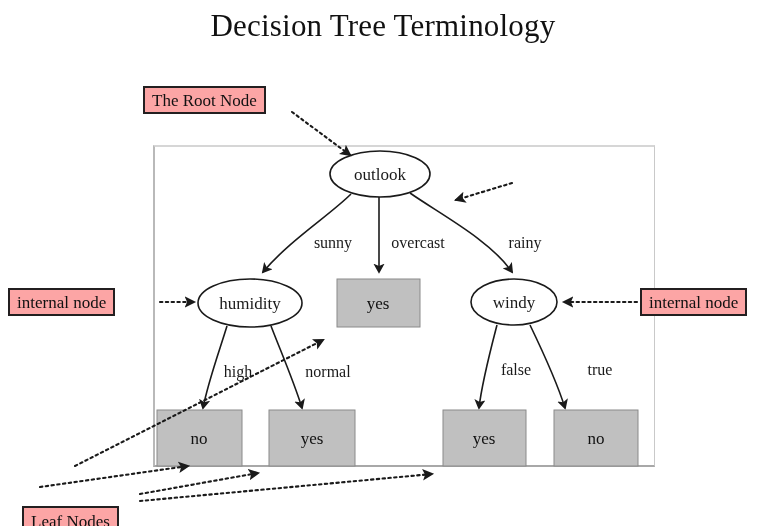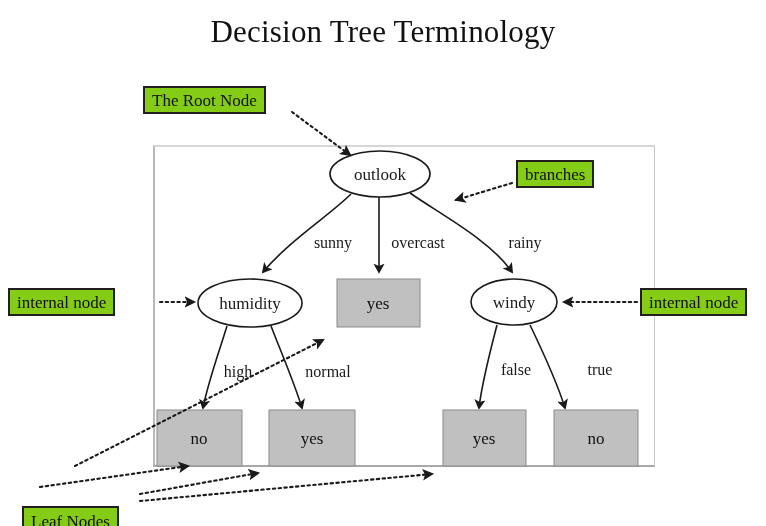--- a/index.html
+++ b/index.html
@@ -11,21 +11,21 @@
     position: relative;
     width: 766px;
     height: 526px;
     background: #ffffff;
     overflow: hidden;
     font-family: "Liberation Serif", "DejaVu Serif", serif;
   }
   #title {
     position: absolute;
     left: 0;
-    top: 14px;
+    top: 8px;
     width: 766px;
     text-align: center;
     font-size: 31px;
     color: #111111;
     letter-spacing: 0.2px;
     font-family: "Liberation Serif", "DejaVu Serif", serif;
   }
   
   #diagram-frame {
     position: absolute;
@@ -81,21 +81,21 @@
   .callout-arrow {
     fill: none;
     stroke: #1a1a1a;
     stroke-width: 2.1;
     stroke-dasharray: 2.4 3.4;
     stroke-linecap: round;
   }
   
   .callout {
     position: absolute;
-    background: #84cc16;
+    background: #fca5a5;
     border: 2.5px solid #231f20;
     box-sizing: border-box;
     font-family: "Liberation Serif", "DejaVu Serif", serif;
     font-size: 17px;
     color: #111111;
     display: flex;
     align-items: center;
     justify-content: center;
     white-space: nowrap;
     line-height: 1;
@@ -179,21 +179,20 @@
     <path class="callout-arrow" d="M 637 302 L 564 302" marker-end="url(#arrow-dot)"></path>
 
     <path class="callout-arrow" d="M 75 466 L 323 340" marker-end="url(#arrow-dot)"></path>
     <path class="callout-arrow" d="M 40 487 L 188 466" marker-end="url(#arrow-dot)"></path>
     <path class="callout-arrow" d="M 140 494 L 258 473" marker-end="url(#arrow-dot)"></path>
     <path class="callout-arrow" d="M 140 501 L 432 474" marker-end="url(#arrow-dot)"></path>
   </svg>
 
   <div class="callout" id="callout-root">The Root Node</div>
 
-  <div class="callout" id="callout-branches">branches</div>
 
   <div class="callout" id="callout-internal-left">internal node</div>
 
   <div class="callout" id="callout-internal-right">internal node</div>
 
   <div class="callout" id="callout-leaf">Leaf Nodes</div>
 
 </div>
 
 </body></html>

